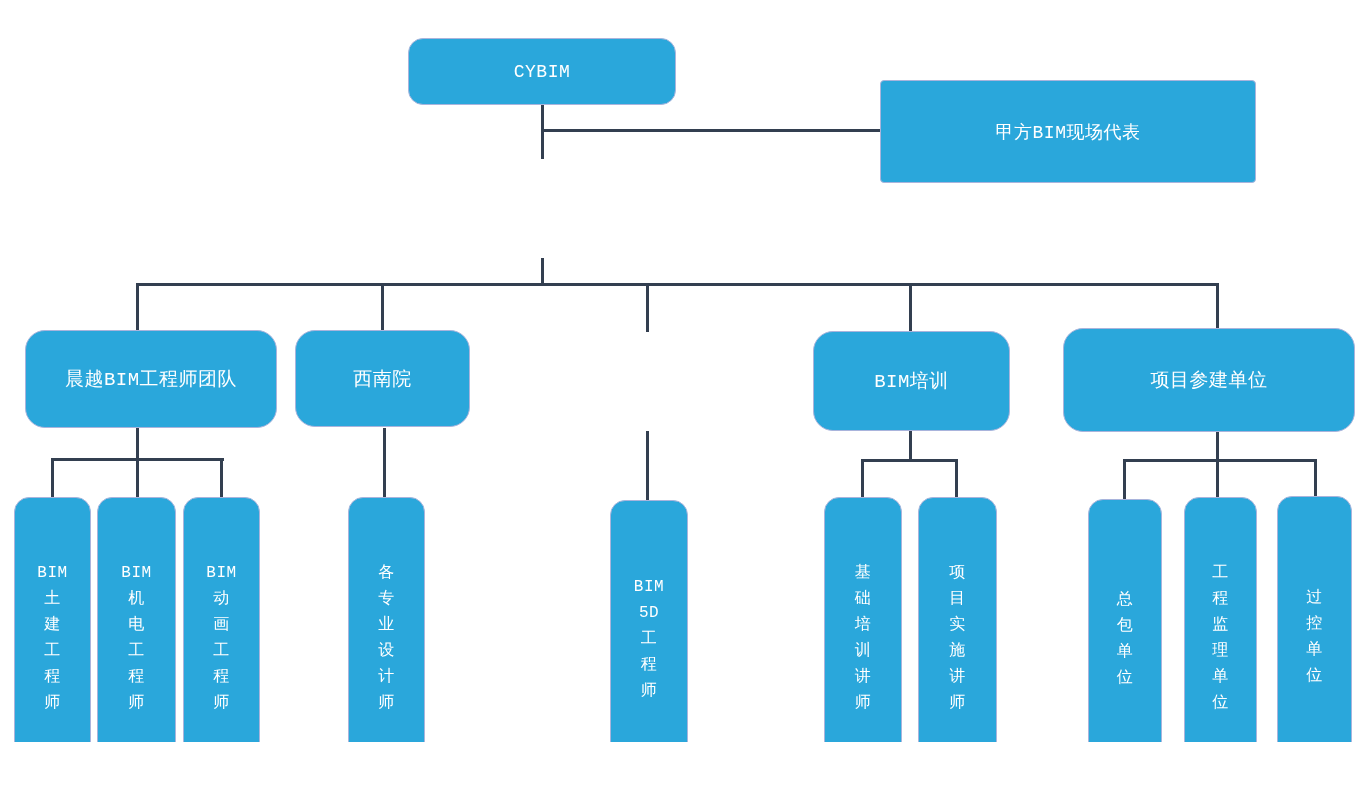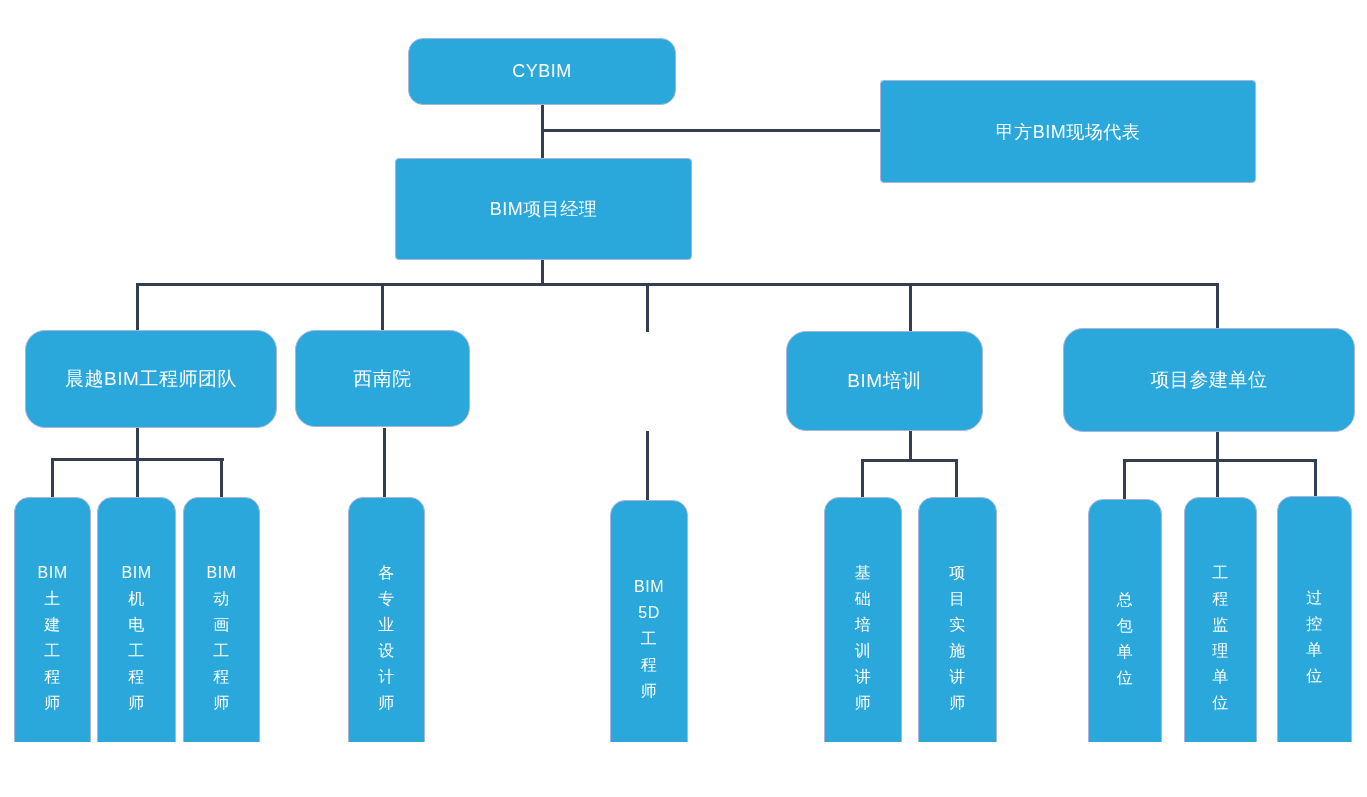--- a/index.html
+++ b/index.html
@@ -7,20 +7,21 @@
     padding: 0;
     background: #ffffff;
     font-family: "Liberation Sans", "DejaVu Sans", sans-serif;
   }
   .canvas {
     position: relative;
     width: 1367px;
     height: 742px;
     background: var(--bg, #ffffff);
     overflow: hidden;
+    font-family: Liberation Mono, monospace;
   }
   .node {
     position: absolute;
     box-sizing: border-box;
     background: var(--fill, #2AA7DB);
     border: 1px solid var(--border, #A9B4DC);
     color: var(--text, #ffffff);
     display: flex;
     align-items: center;
     justify-content: center;
@@ -69,28 +70,27 @@
 
   <div class="ln" style="left:1216px; top:431px; width:3px; height:66px;"></div>
   <div class="ln" style="left:1123px; top:459px; width:194px; height:3px;"></div>
   <div class="ln" style="left:1123px; top:461px; width:3px; height:38px;"></div>
   <div class="ln" style="left:1314px; top:461px; width:3px; height:36px;"></div>
 
   <div class="node r-sm fs-lg" style="left:408px; top:38px; width:268px; height:67px;">CYBIM</div>
 
   <div class="node r-lg fs-lg" style="left:880px; top:80px; width:376px; height:103px;">甲方BIM现场代表</div>
 
-  <div class="node r-lg fs-lg" style="left:395px; top:158px; width:297px; height:102px;">BIM项目经理</div>
 
   <div class="node r-md fs-md" style="left:25px; top:330px; width:252px; height:98px;">晨越BIM工程师团队</div>
 
   <div class="node r-md fs-md" style="left:295px; top:330px; width:175px; height:97px;">西南院</div>
 
 
-  <div class="node r-md fs-md" style="left:786px; top:331px; width:197px; height:100px;">BIM培训</div>
+  <div class="node r-md fs-md" style="left:813px; top:331px; width:197px; height:100px;">BIM培训</div>
 
   <div class="node r-md fs-md" style="left:1063px; top:328px; width:292px; height:104px;">项目参建单位</div>
 
   <div class="node r-sm leaf" style="left:14px; top:497px; width:77px; height:281px;">BIM
 土
 建
 工
 程
 师</div>
 

